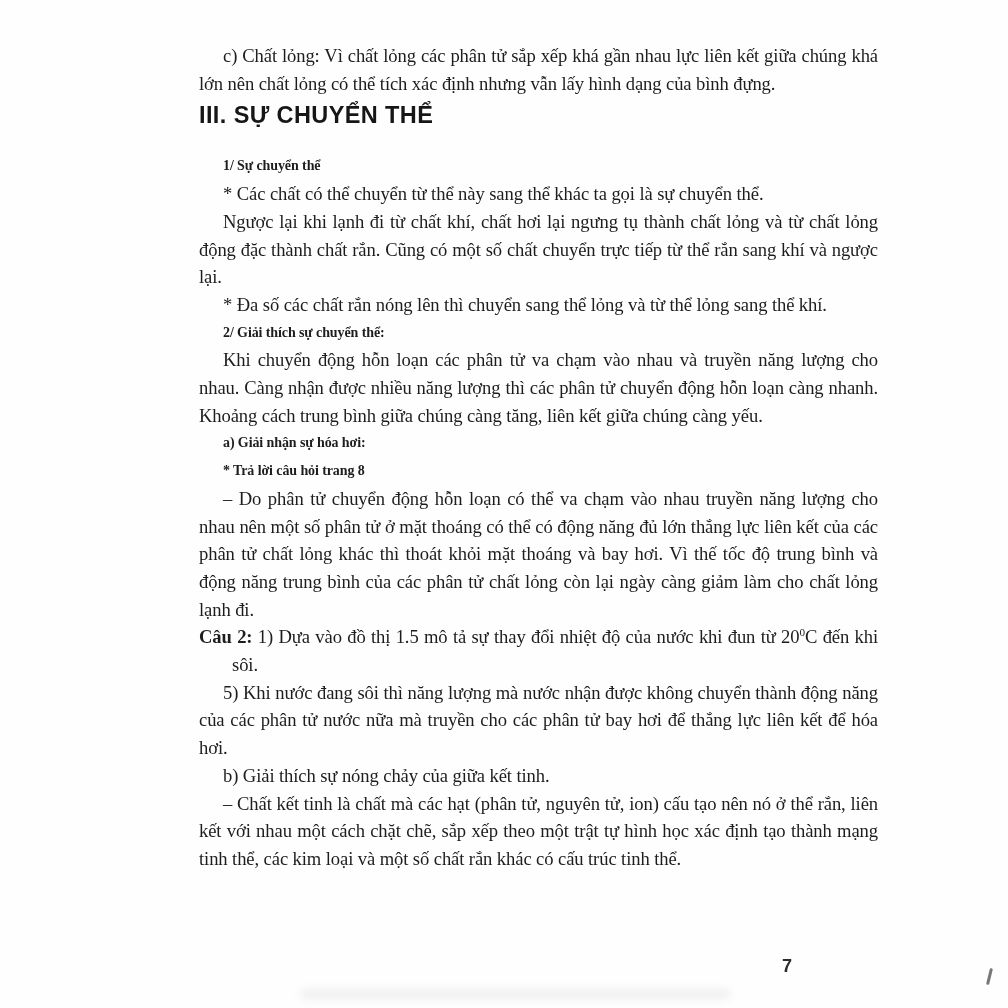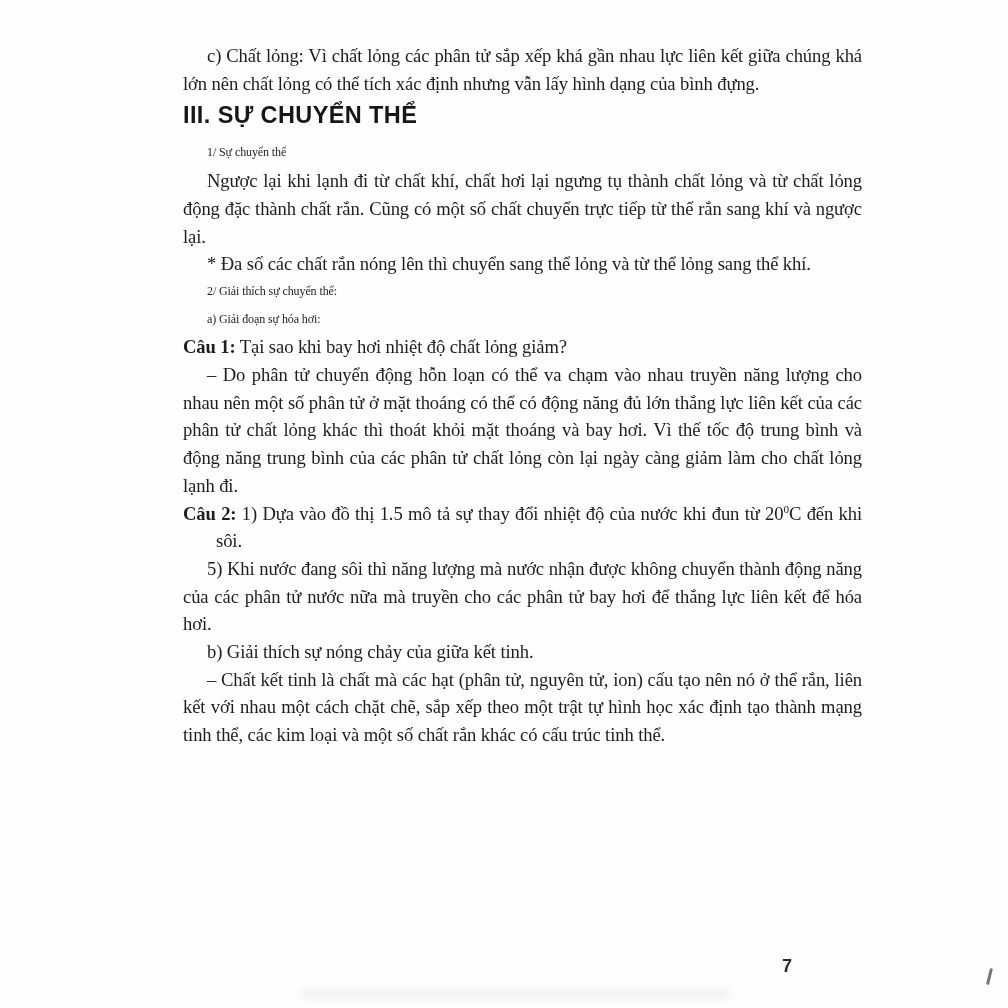--- a/index.html
+++ b/index.html
@@ -11,46 +11,46 @@
     position: relative;
     width: 1008px;
     height: 1008px;
     background: #fefefe;
     overflow: hidden;
     font-family: "Liberation Serif", "DejaVu Serif", serif;
     color: #1d1d1d;
   }
   .content {
     position: absolute;
-    left: 183px;
+    left: 199px;
     top: 42px;
     width: 679px;
   }
   .para {
     margin: 0;
     font-size: 18.6px;
     line-height: 27.7px;
     letter-spacing: -0.1px;
     text-align: justify;
   }
   .indent { text-indent: 24px; }
   .h-main {
-    margin: 3px 0 8px 0;
+    margin: 3px 0 21px 0;
     font-family: "Liberation Sans", "DejaVu Sans", sans-serif;
     font-weight: bold;
     font-size: 23.5px;
     line-height: 31px;
     letter-spacing: 0.4px;
     color: #161616;
   }
   .h-sub {
     margin: 0 0 0 24px;
-    font-size: 12px;
+    font-size: 14px;
     line-height: 27.7px;
-    font-weight: normal;
+    font-weight: bold;
     letter-spacing: -0.1px;
   }
   .question {
     text-indent: 0;
   }
   .hanging {
     padding-left: 33px;
     text-indent: -33px;
     font-family: Liberation Serif, serif;
   }
@@ -99,32 +99,34 @@
 
 <div class="page">
   <div class="content">
 
     <p class="para indent">c) Chất lỏng: Vì chất lỏng các phân tử sắp xếp khá gần nhau lực liên kết giữa chúng khá lớn nên chất lỏng có thể tích xác định nhưng vẫn lấy hình dạng của bình đựng.</p>
 
     <h1 class="h-main">III. SỰ CHUYỂN THỂ</h1>
 
     <p class="para h-sub">1/ Sự chuyển thể</p>
 
+    <p class="para indent">* Các chất có thể chuyển từ thể này sang thể khác ta gọi là sự chuyển thể.</p>
 
     <p class="para indent">Ngược lại khi lạnh đi từ chất khí, chất hơi lại ngưng tụ thành chất lỏng và từ chất lỏng động đặc thành chất rắn. Cũng có một số chất chuyển trực tiếp từ thể rắn sang khí và ngược lại.</p>
 
     <p class="para indent">* Đa số các chất rắn nóng lên thì chuyển sang thể lỏng và từ thể lỏng sang thể khí.</p>
 
     <p class="para h-sub">2/ Giải thích sự chuyển thể:</p>
 
+    <p class="para indent">Khi chuyển động hỗn loạn các phân tử va chạm vào nhau và truyền năng lượng cho nhau. Càng nhận được nhiều năng lượng thì các phân tử chuyển động hỗn loạn càng nhanh. Khoảng cách trung bình giữa chúng càng tăng, liên kết giữa chúng càng yếu.</p>
 
-    <p class="para h-sub">a) Giải đoạn sự hóa hơi:</p>
+    <p class="para h-sub">a) Giải nhận sự hóa hơi:</p>
 
+    <p class="para h-sub">* Trả lời câu hỏi trang 8</p>
 
-    <p class="para question"><b class="qlabel">Câu 1:</b><span> Tại sao khi bay hơi nhiệt độ chất lỏng giảm?</span></p>
 
     <p class="para indent">– Do phân tử chuyển động hỗn loạn có thể va chạm vào nhau truyền năng lượng cho nhau nên một số phân tử ở mặt thoáng có thể có động năng đủ lớn thắng lực liên kết của các phân tử chất lỏng khác thì thoát khỏi mặt thoáng và bay hơi. Vì thế tốc độ trung bình và động năng trung bình của các phân tử chất lỏng còn lại ngày càng giảm làm cho chất lỏng lạnh đi.</p>
 
     <p class="para question hanging"><b class="qlabel">Câu 2:</b><span> 1) Dựa vào đồ thị 1.5 mô tả sự thay đổi nhiệt độ của nước khi đun từ 20</span><sup>0</sup><span>C đến khi sôi.</span></p>
 
 
 
     <p class="para indent">5) Khi nước đang sôi thì năng lượng mà nước nhận được không chuyển thành động năng của các phân tử nước nữa mà truyền cho các phân tử bay hơi để thắng lực liên kết để hóa hơi.</p>
 
     <p class="para indent">b) Giải thích sự nóng chảy của giữa kết tinh.</p>

